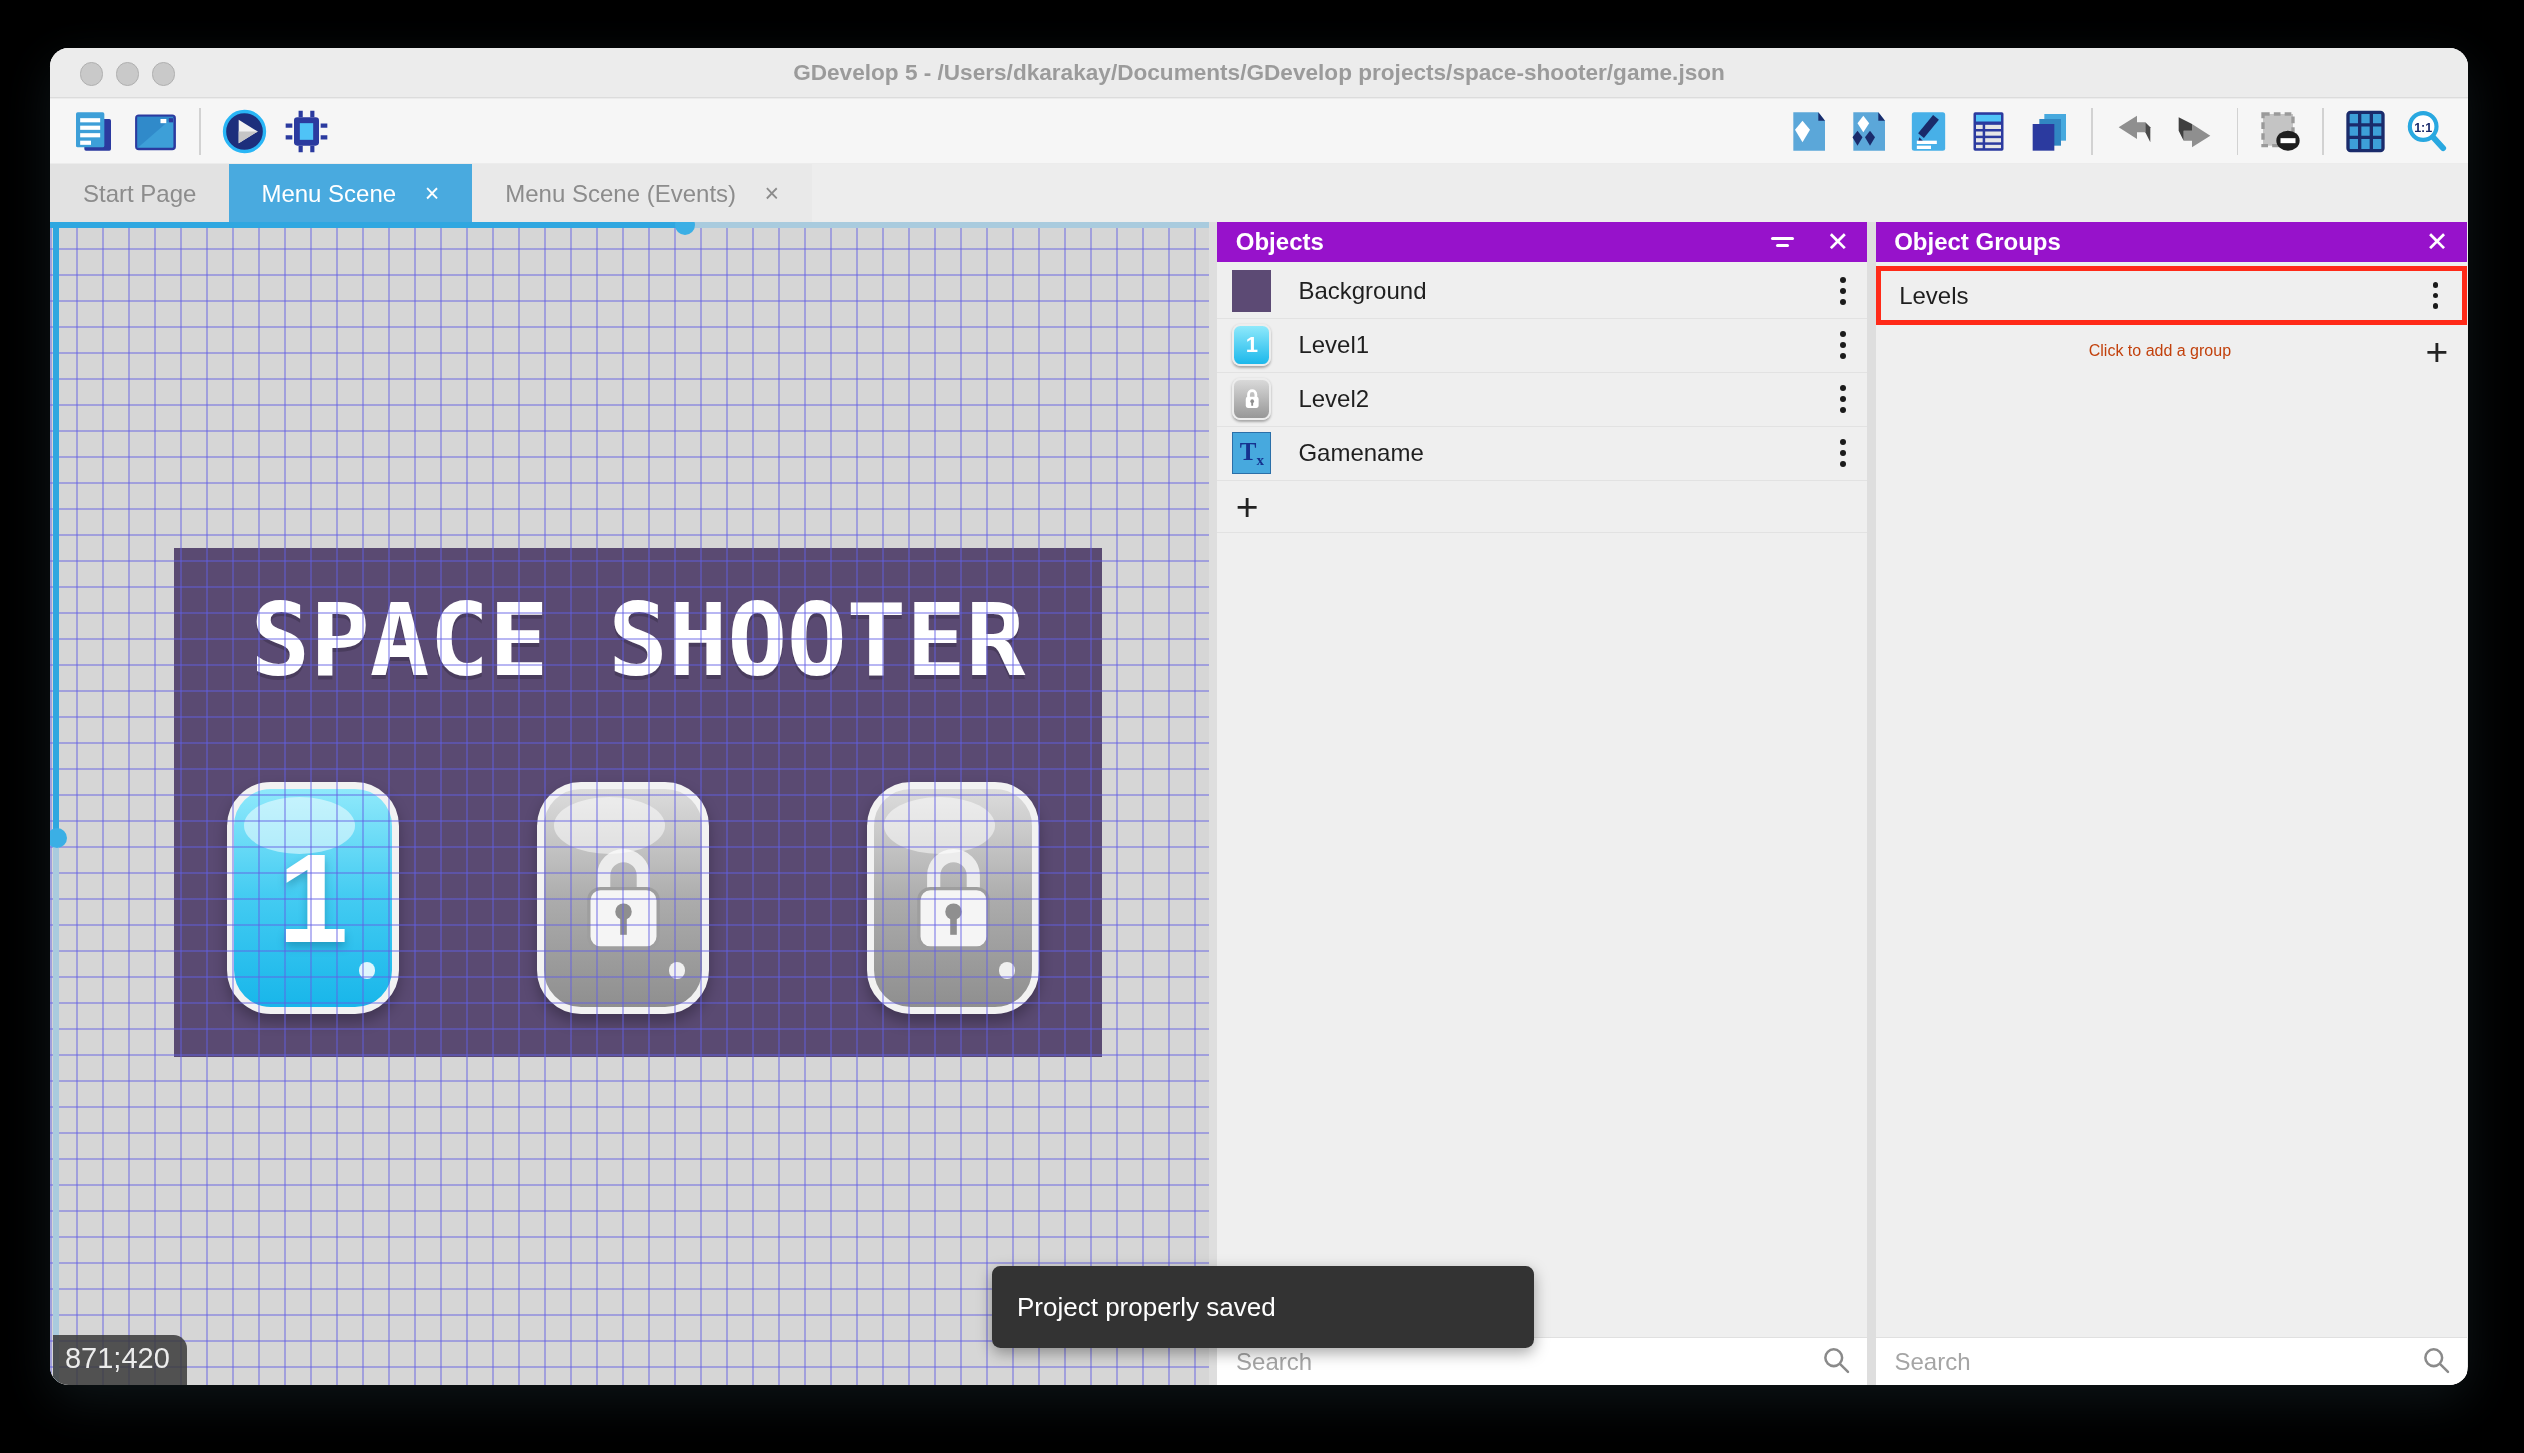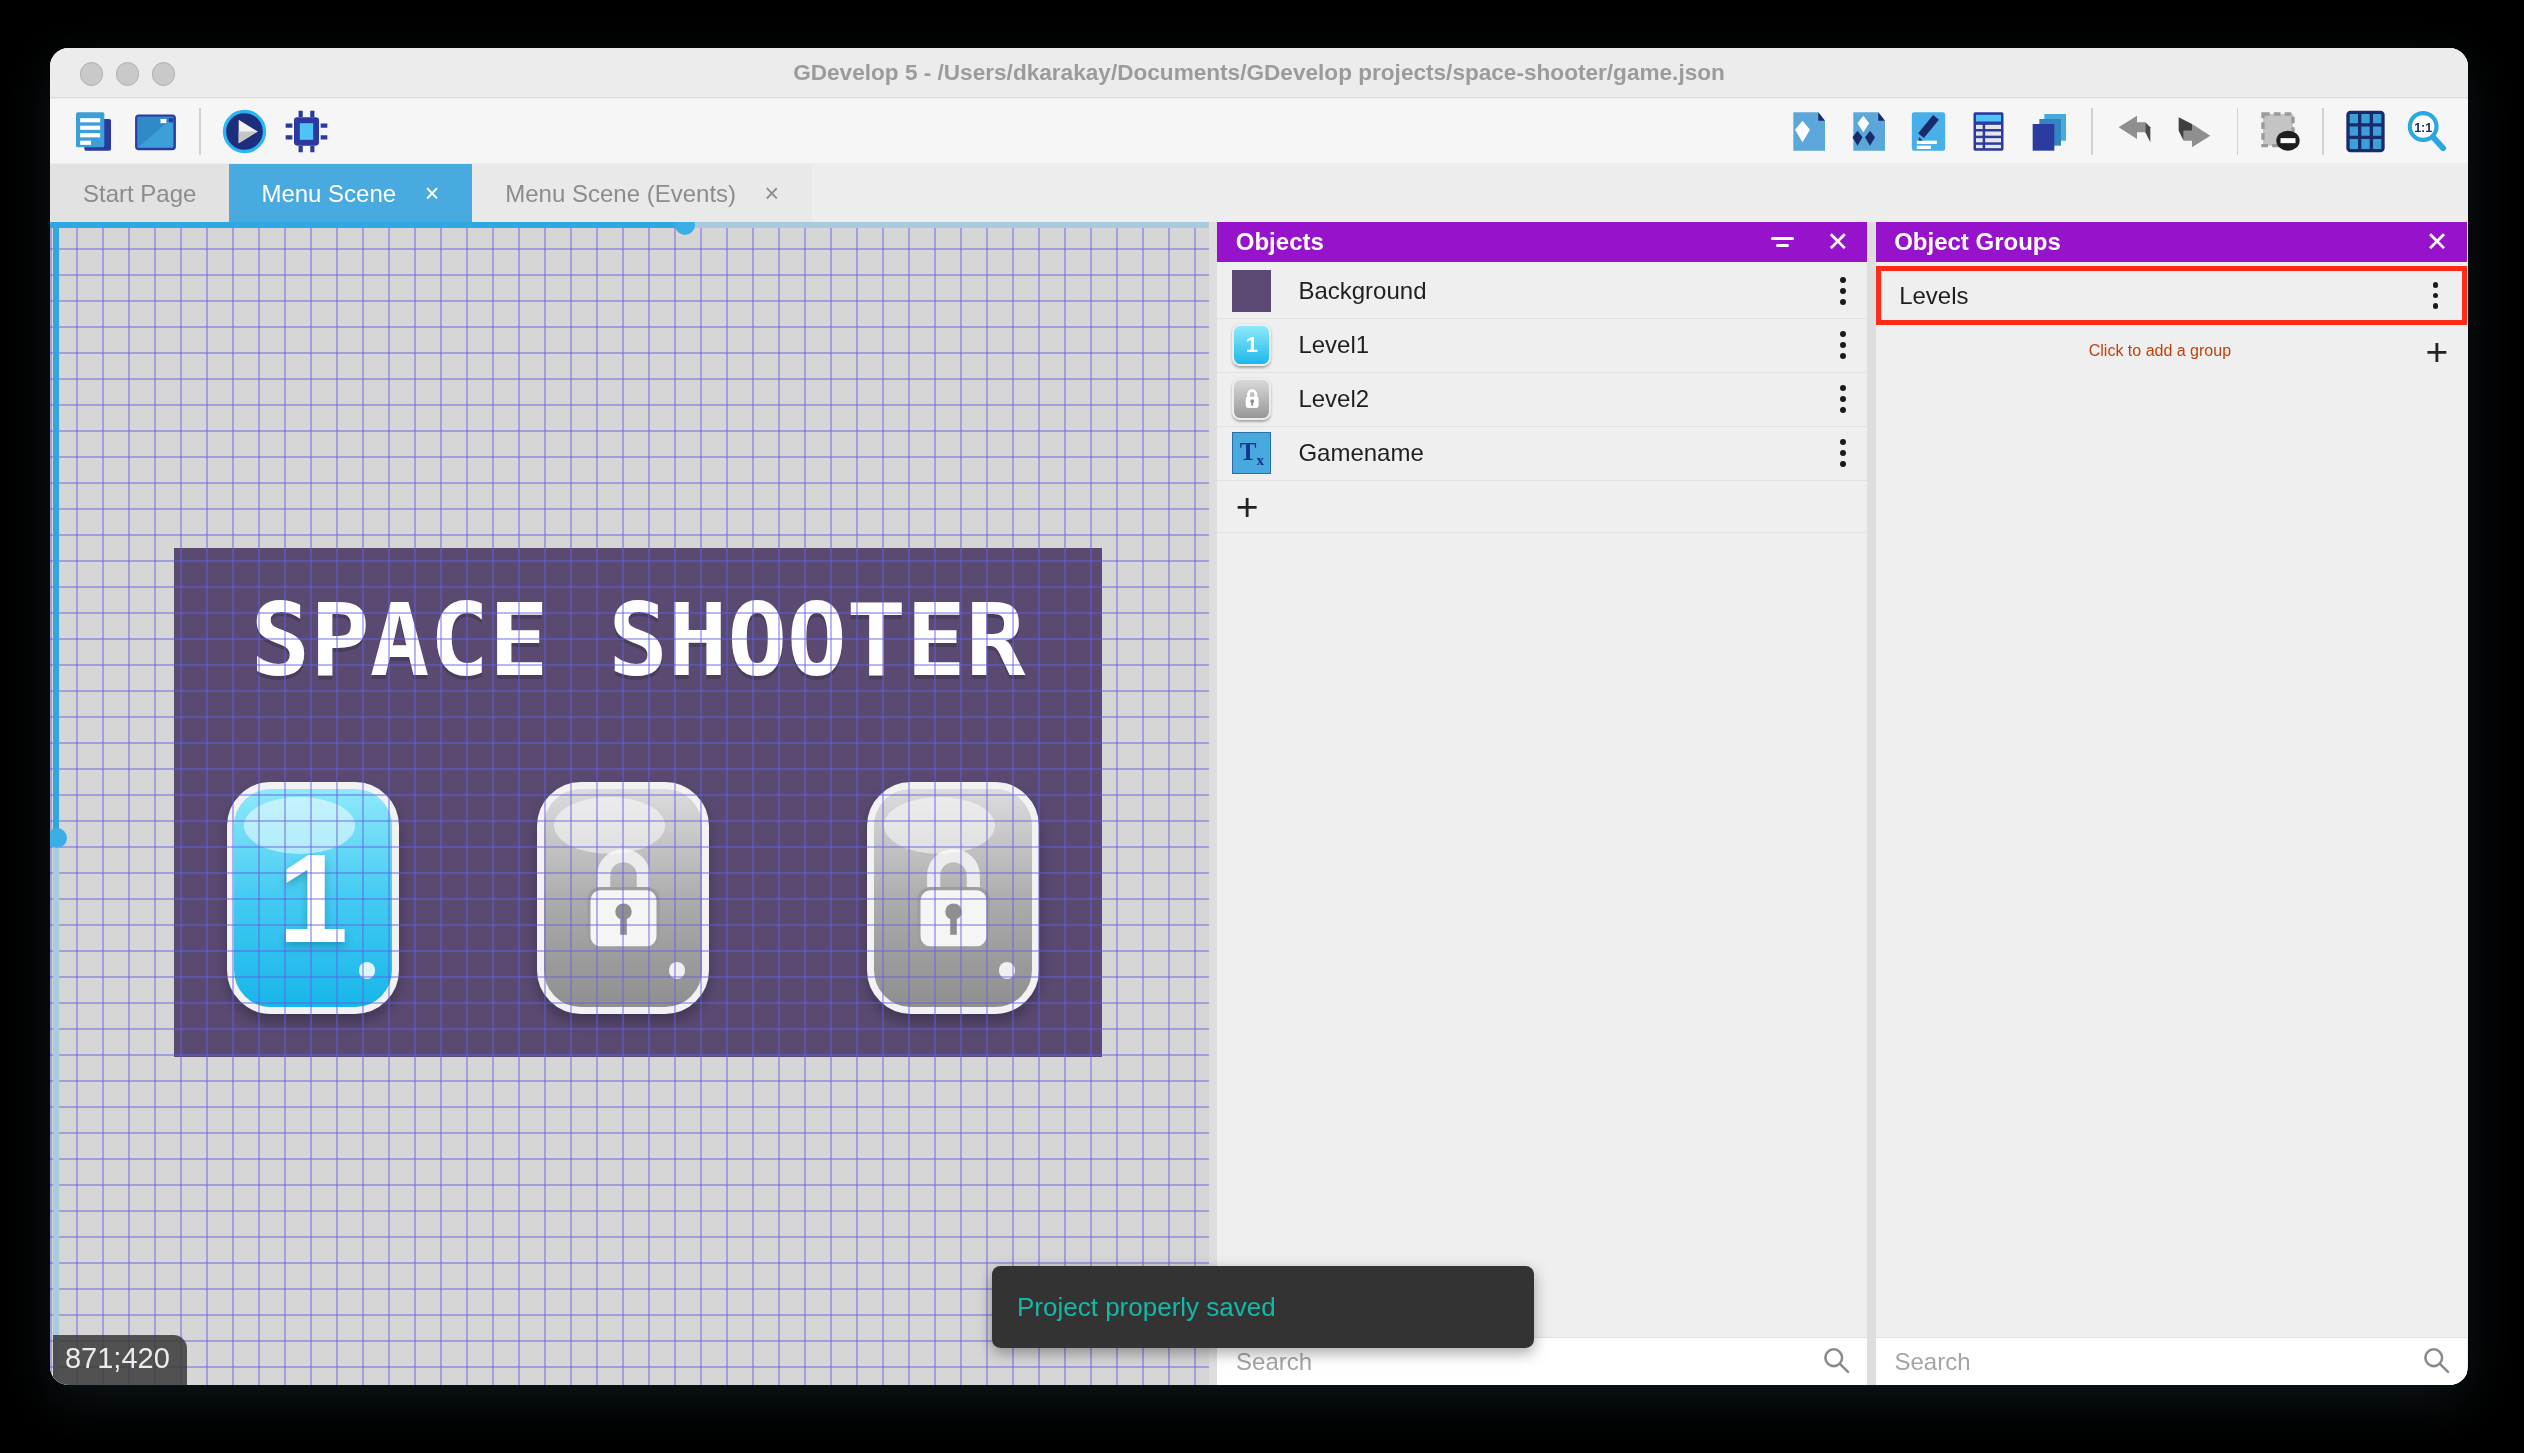--- a/index.html
+++ b/index.html
@@ -114,21 +114,21 @@
   .search-icon{flex:0 0 auto;cursor:pointer;}
 
   .red-box{border:5.9px solid #FF2A18;flex:0 0 auto;}
   .group-row{height:49px;display:flex;align-items:center;background:#EFEFEF;padding:0 18.4px;cursor:pointer;}
   .group-name{font-size:24px;color:#1F1F1F;}
 
   
   .toast{position:absolute;left:942px;top:1218px;width:542px;height:82px;background:#333333;
     border-radius:8.4px;z-index:10;display:flex;align-items:center;padding:0 25px;
     box-shadow:0 5px 15px rgba(0,0,0,.35);}
-  .toast-text{color:#14b8a6;font-size:26px;}
+  .toast-text{color:#ffffff;font-size:26px;}
 </style>
 </head>
 <body>
 
 <div class="window">
 
   <div class="titlebar">
     <div class="traffic">
       <div class="dot"></div>
       <div class="dot"></div>

